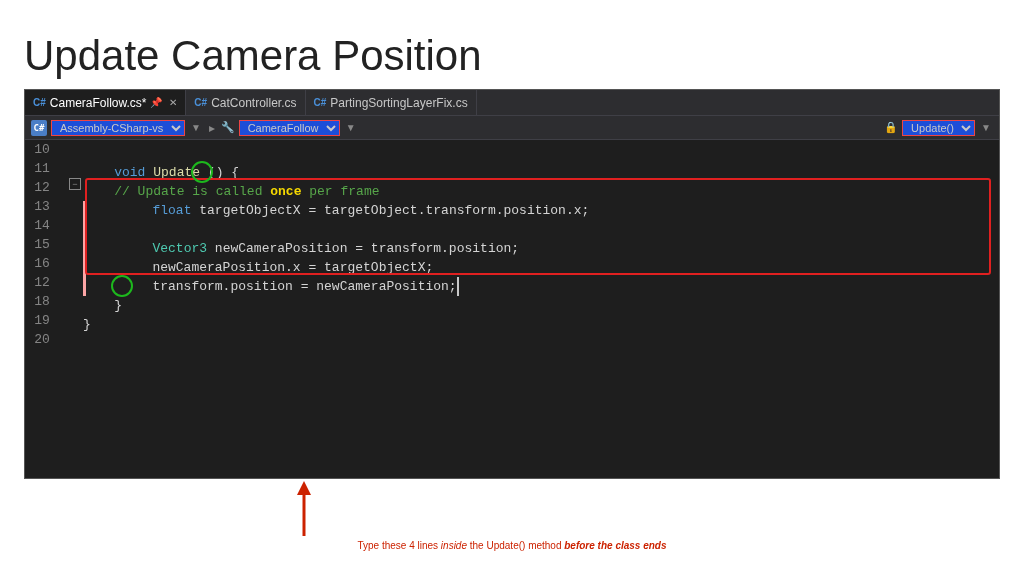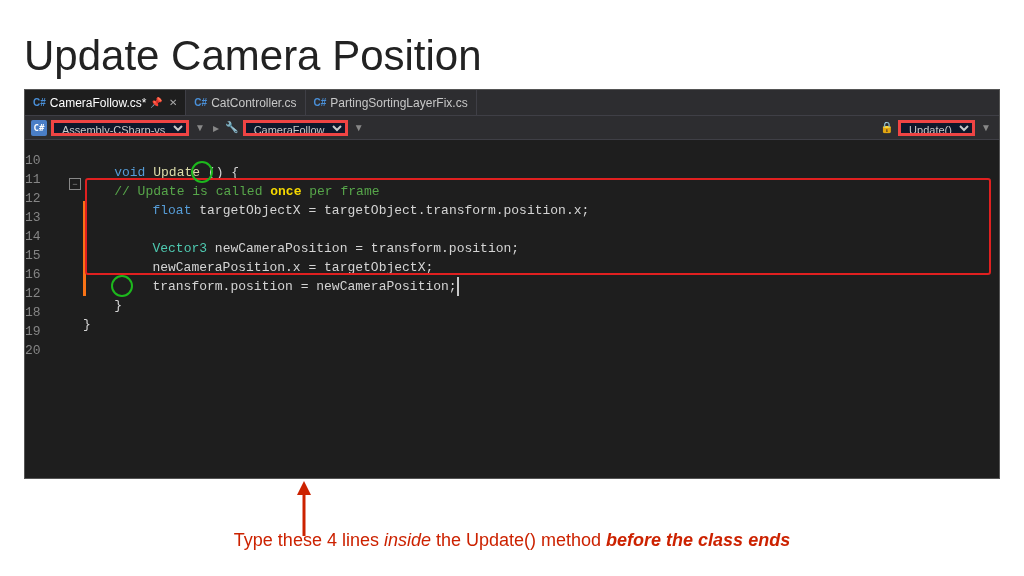--- a/index.html
+++ b/index.html
@@ -102,22 +102,22 @@
       font-size: 9px;
       font-weight: bold;
       border-radius: 2px;
       font-family: monospace;
     }
 
     .breadcrumb-dropdown {
       display: inline-flex;
       align-items: center;
       height: 16px;
-      background: #0f172a;
-      border: 3px solid #ef4444;
+      background: #1d4ed8;
+      border: 1px solid #ef4444;
       color: #c8c8c8;
       font-size: 11px;
       padding: 0 4px;
       cursor: pointer;
     }
 
     .breadcrumb-arrow {
       color: #888;
       font-size: 10px;
       margin: 0 2px;
@@ -142,22 +142,22 @@
     .code-area {
       display: flex;
       flex: 1;
       background: #1e1e1e;
       overflow: hidden;
     }
 
     .line-numbers {
       width: 42px;
       background: #1e1e1e;
-      padding: 11px 0;
-      text-align: left;
+      padding: 0 0;
+      text-align: center;
       font-family: 'Consolas', 'Courier New', monospace;
       font-size: 13px;
       color: #858585;
       line-height: 19px;
       padding-right: 8px;
       flex-shrink: 0;
     }
 
     .line-numbers .ln {
       display: block;
@@ -198,21 +198,21 @@
     }
 
     .code-line {
       display: block;
       height: 19px;
       white-space: pre;
       position: relative;
     }
 
     .code-line.yellow-marker {
-      border-left: 3px solid #f97316;
+      border-left: 3px solid #fca5a5;
       padding-left: 4px;
     }
 
     
     .kw { color: #569cd6; } 
     .kw2 { color: #4ec9b0; } 
     .cm { color: #57a64a; } 
     .cm .hl { color: #f5d800; font-weight: bold; }
     .method { color: #dcdcaa; }
 
@@ -227,21 +227,21 @@
     
     .green-circle {
       position: absolute;
       border: 2.5px solid #1db81d;
       border-radius: 50%;
       pointer-events: none;
     }
 
     .bottom-text {
       margin-top: 2px;
-      font-size: 18px;
+      font-size: 10px;
       color: #cc2200;
       text-align: center;
     }
 
     .bottom-text em {
       font-style: italic;
       color: #cc2200;
     }
 
     .bottom-text strong {

